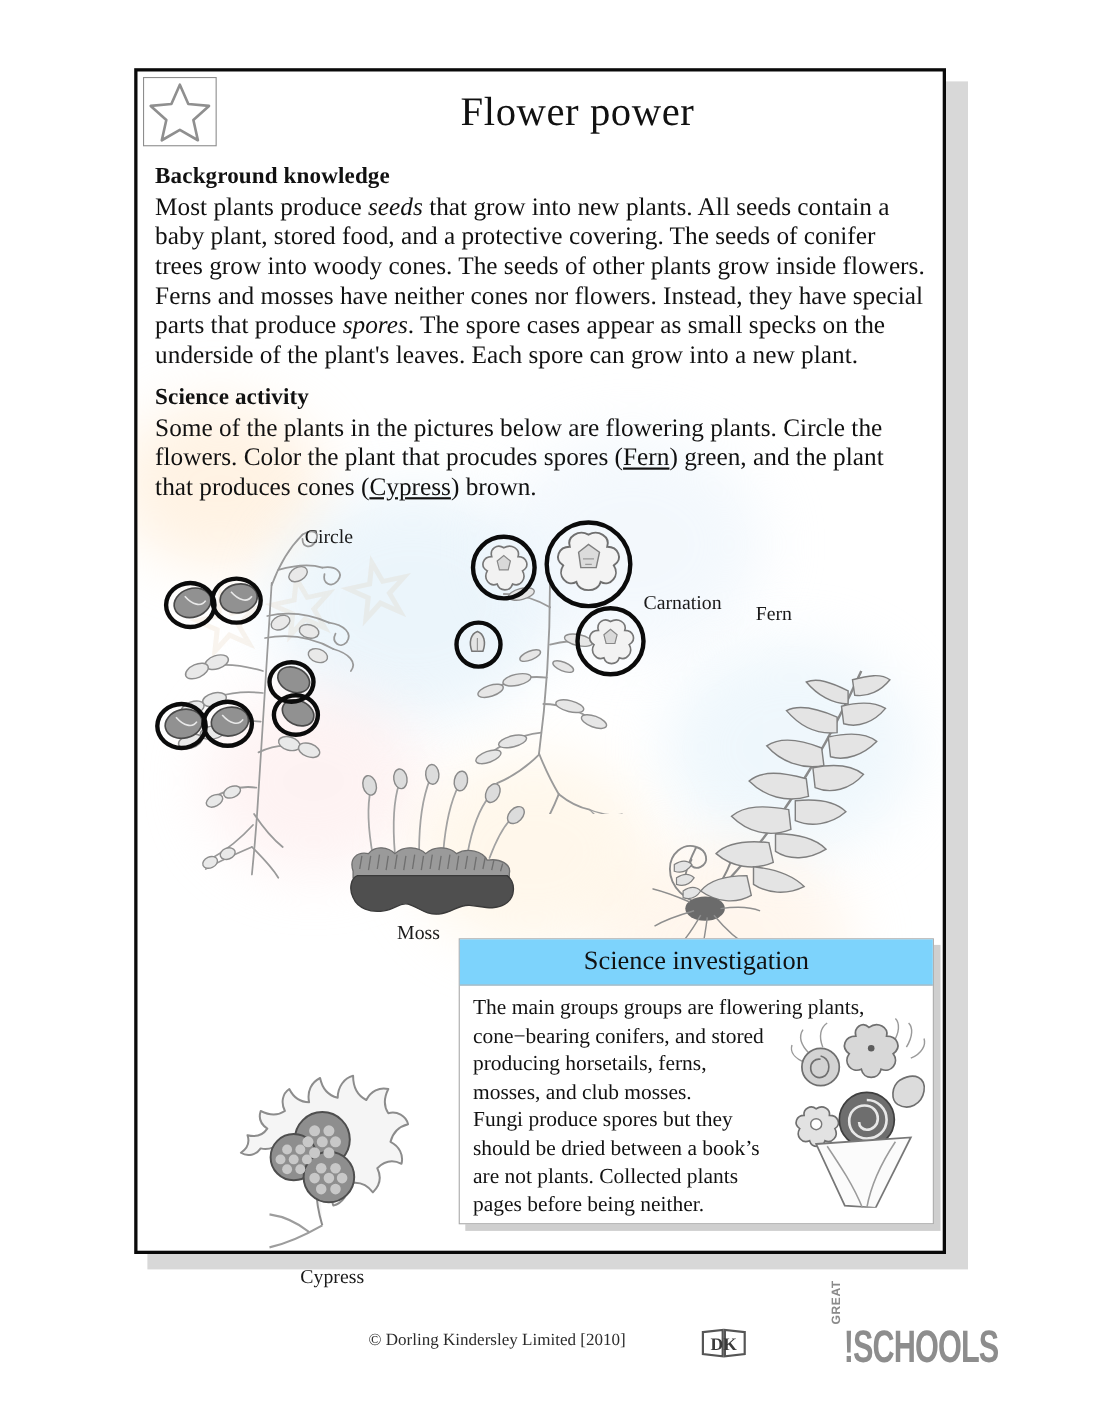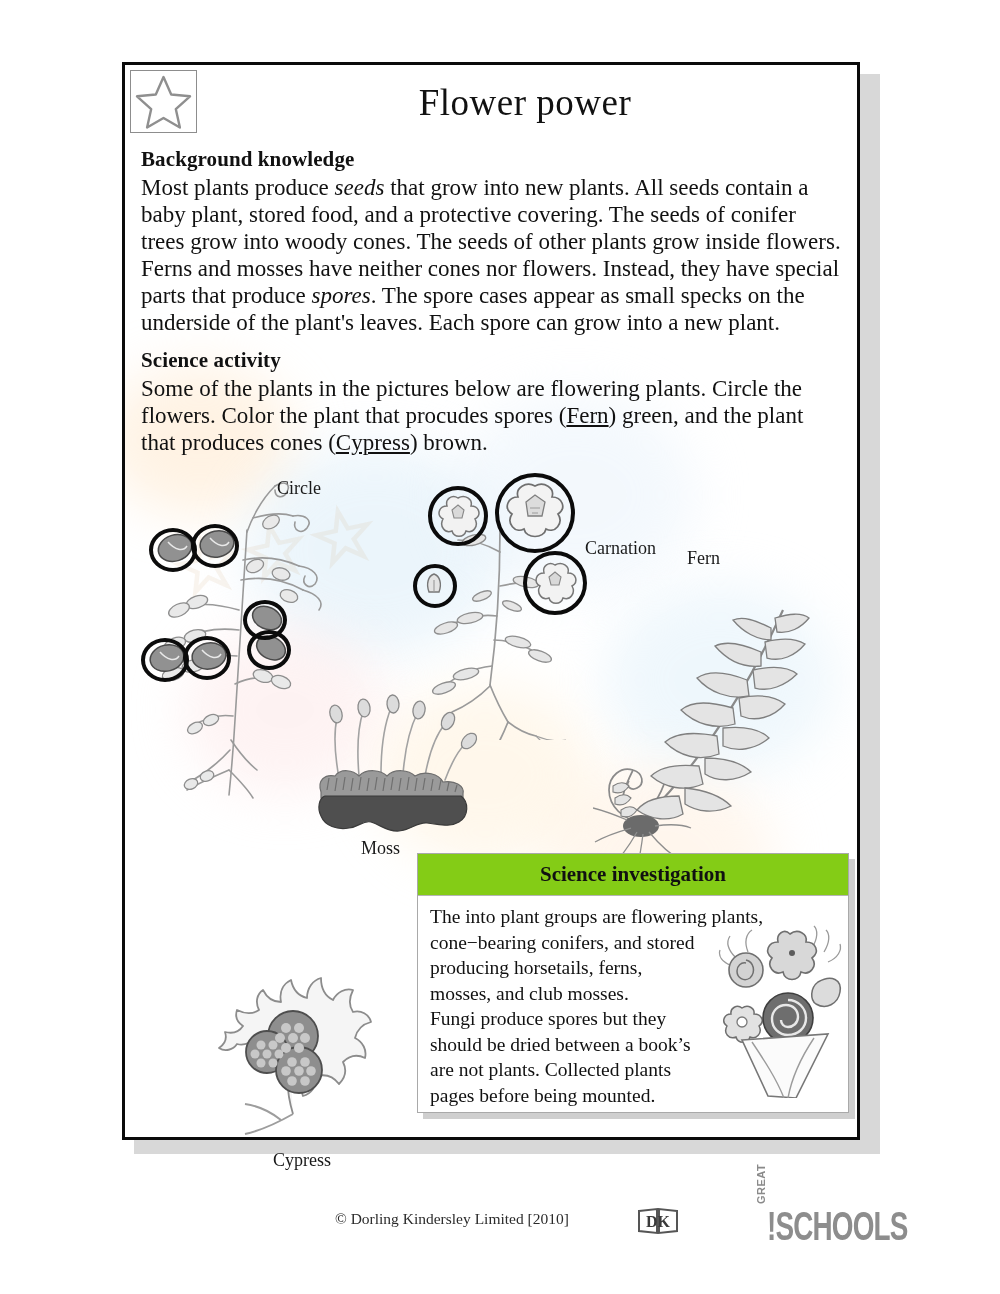--- a/index.html
+++ b/index.html
@@ -60,23 +60,23 @@
   
   #inv-shadow{
     position:absolute;left:298px;top:794px;width:432px;height:260px;
     background:#cfcfcf;
   }
   #inv{
     position:absolute;left:292px;top:788px;width:432px;height:260px;
     background:#fff;border:1px solid #a9a9a9;box-sizing:border-box;
   }
   #inv-head{
-    height:41px;background:#84cc16;border-bottom:1px solid #b5b5b5;
+    height:41px;background:#7dd3fc;border-bottom:1px solid #b5b5b5;
     display:flex;align-items:center;justify-content:center;
-    font-weight:bold;font-size:21px;
+    font-weight:normal;font-size:24px;
   }
   #inv-body{
     position:relative;padding:8px 10px 0 12px;font-size:19.5px;line-height:25.5px;
   }
   #bouquet{position:absolute;right:2px;top:26px;width:128px;height:176px;}
   
   #footer{position:absolute;left:0;top:1196px;width:1000px;height:70px;}
   #copyright{
     position:absolute;left:335px;top:14px;font-size:15.5px;color:#2b2b2b;
     white-space:nowrap;
@@ -390,28 +390,28 @@
     </svg>
     <div class="plant-label" style="left:148px;top:700px;">Cypress</div>
 
   </div>
 
   <div id="inv-shadow"></div>
   <div id="inv">
     <div id="inv-head">Science investigation</div>
     <div id="inv-body">
       <div id="inv-lines">
-          <div>The into plant groups are flowering plants,</div>
+          <div>The main groups groups are flowering plants,</div>
           <div>cone−bearing conifers, and stored</div>
           <div>producing horsetails, ferns,</div>
           <div>mosses, and club mosses.</div>
           <div>Fungi produce spores but they</div>
           <div>should be dried between a book’s</div>
           <div>are not plants. Collected plants</div>
-          <div>pages before being mounted.</div>
+          <div>pages before being neither.</div>
         </div>
       <svg id="bouquet" viewBox="0 0 128 176">
         <g fill="none" stroke="#9a9a9a" stroke-width="1.3">
           <path d="M14 44 C4 40 0 34 2 28"></path>
             <path d="M18 36 C10 28 8 20 12 14"></path>
           <path d="M110 40 C120 36 124 28 122 22"></path>
             <path d="M106 30 C112 20 112 12 108 8"></path>
           <path d="M30 30 C26 20 28 12 34 8"></path>
             <path d="M94 26 C100 16 100 8 96 4"></path>
         </g>

